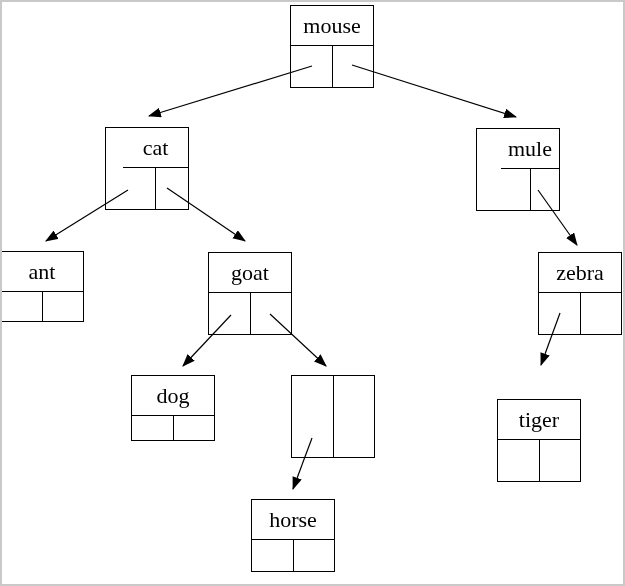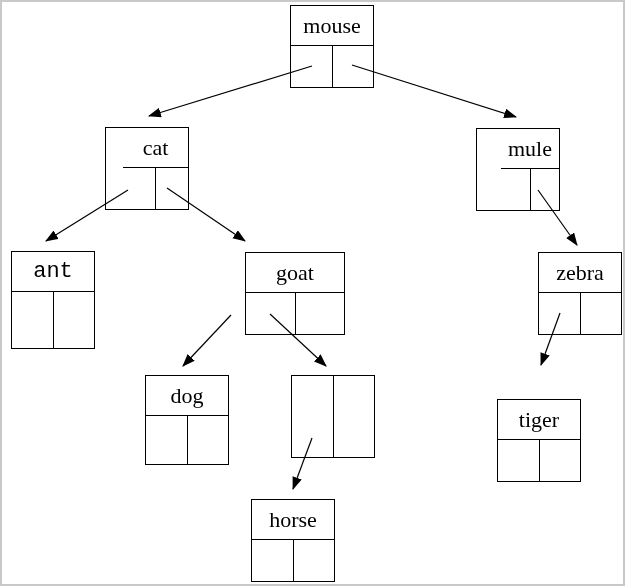--- a/index.html
+++ b/index.html
@@ -100,62 +100,62 @@
       <div class="cell right"></div>
     </div>
   </div>
       <div class="node" style="left: 476px; top: 128px; width: 84px; height: 83px; padding-left: 24px;">
     <div class="label">mule</div>
     <div class="pointers">
       <div class="cell left"></div>
       <div class="cell right"></div>
     </div>
   </div>
-      <div class="node" style="left: 11px; top: 251px; width: 84px; height: 98px; font-family: Liberation Mono, monospace;">
+      <div class="node" style="left: 0; top: 251px; width: 84px; height: 71px;">
     <div class="label">ant</div>
     <div class="pointers">
       <div class="cell left"></div>
       <div class="cell right"></div>
     </div>
   </div>
-      <div class="node" style="left: 208px; top: 252px; width: 100px; height: 83px; margin-left: 37px;">
+      <div class="node" style="left: 208px; top: 252px; width: 84px; height: 83px;">
     <div class="label">goat</div>
     <div class="pointers">
       <div class="cell left"></div>
       <div class="cell right"></div>
     </div>
   </div>
       <div class="node" style="left: 538px; top: 252px; width: 84px; height: 83px;">
     <div class="label">zebra</div>
     <div class="pointers">
       <div class="cell left"></div>
       <div class="cell right"></div>
     </div>
   </div>
-      <div class="node" style="left: 145px; top: 375px; width: 84px; height: 90px;">
+      <div class="node" style="left: 131px; top: 375px; width: 84px; height: 66px;">
     <div class="label">dog</div>
     <div class="pointers">
       <div class="cell left"></div>
       <div class="cell right"></div>
     </div>
   </div>
       <div class="node" style="left: 291px; top: 375px; width: 84px; height: 83px;">
     <div class="pointers">
       <div class="cell left"></div>
       <div class="cell right"></div>
     </div>
   </div>
       <div class="node" style="left: 497px; top: 375px; width: 84px; height: 83px; margin-top: 24px;">
     <div class="label">tiger</div>
     <div class="pointers">
       <div class="cell left"></div>
       <div class="cell right"></div>
     </div>
   </div>
-      <div class="node" style="left: 251px; top: 499px; width: 84px; height: 83px;">
+      <div class="node" style="left: 251px; top: 499px; width: 84px; height: 73px;">
     <div class="label">horse</div>
     <div class="pointers">
       <div class="cell left"></div>
       <div class="cell right"></div>
     </div>
   </div>
     </div>
   <div class="frame-border"></div>
 </div>
 

